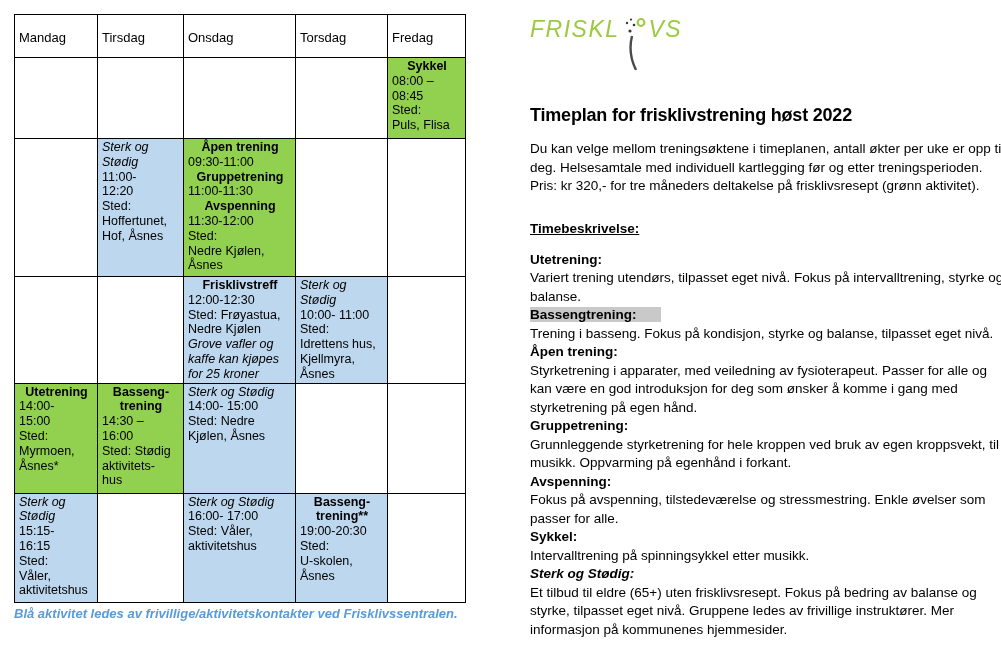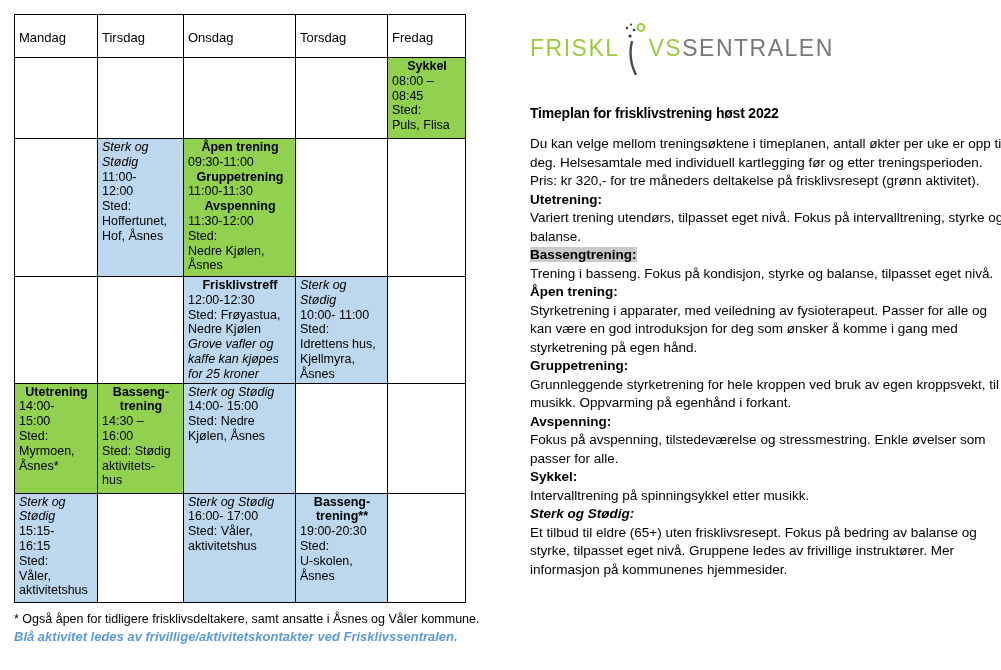--- a/index.html
+++ b/index.html
@@ -28,38 +28,38 @@
   .ln.b{font-weight:bold;text-align:center;}
   .ln.bi{font-weight:normal;font-style:italic;}
   .ln.i{font-style:italic;}
   .footnote{margin:0;font-size:12.5px;white-space:nowrap;}
   .fn1{margin-top:9px;}
   .fn2{margin-top:16px;}
   .fn-green{margin-top:4px;font-size:13px;font-weight:bold;font-style:italic;color:var(--note-green,#77ab5b);}
   .fn-blue{margin-top:3px;font-size:13px;font-weight:bold;font-style:italic;color:var(--note-blue,#5b9bd5);}
   
   .right-col{position:absolute;left:530px;top:18px;width:470px;}
-  .logo{display:flex;align-items:center;height:60px;margin-bottom:8px;}
+  .logo{display:flex;align-items:flex-start;height:60px;margin-bottom:8px;font-style:italic;}
   .logo-text{font-size:23px;letter-spacing:1.5px;font-weight:normal;line-height:1;}
   .logo-green{color:var(--logo-green,#9bca3e);}
   .logo-gray{color:var(--logo-gray,#76777a);}
   .logo svg{margin:0 1px -1px 2px;}
   h1.title{
-    font-size:14px;font-weight:bold;margin:27px 0 0 0;letter-spacing:-0.2px;
+    font-size:18px;font-weight:bold;margin:27px 0 0 0;letter-spacing:-0.2px;
   }
   .intro{font-size:13.5px;line-height:18.5px;margin:14px 0 0 0;width:478px;}
   .tb-heading{
     font-size:13.5px;font-weight:bold;text-decoration:underline;
     margin:25px 0 15px 0;
   }
   .desc-item{font-size:13.5px;line-height:18.5px;width:478px;}
   .term{line-height:18.5px;}
   .term.bold{font-weight:bold;}
   .term.bold-italic{font-weight:bold;font-style:italic;}
-  .term .hl-span{background:var(--highlight-gray,#c9c9c9);padding-right:0;}
+  .term .hl-span{background:var(--highlight-gray,#c9c9c9);padding-right:24px;}
   .dtext{line-height:18.5px;}
 </style>
 </head>
 <body>
 
 <div class="left-col">
   <table class="schedule" id="schedule-table">
       <colgroup>
         <col style="width: 83px;">
         <col style="width: 86px;">
@@ -89,21 +89,21 @@
             <div class="ln n">Sted:</div>
             <div class="ln n">Puls, Flisa</div>
           </td>
         </tr>
         <tr style="height: 138px;">
           <td></td>
           <td class="blue">
             <div class="ln bi">Sterk og</div>
             <div class="ln bi">Stødig</div>
             <div class="ln n">11:00-</div>
-            <div class="ln n">12:00</div>
+            <div class="ln n">12:20</div>
             <div class="ln n">Sted:</div>
             <div class="ln n">Hoffertunet,</div>
             <div class="ln n">Hof, Åsnes</div>
           </td>
           <td class="green">
             <div class="ln b">Åpen trening</div>
             <div class="ln n">09:30-11:00</div>
             <div class="ln b">Gruppetrening</div>
             <div class="ln n">11:00-11:30</div>
             <div class="ln b">Avspenning</div>
@@ -187,43 +187,42 @@
             <div class="ln b">trening**</div>
             <div class="ln n">19:00-20:30</div>
             <div class="ln n">Sted:</div>
             <div class="ln n">U-skolen,</div>
             <div class="ln n">Åsnes</div>
           </td>
           <td></td>
         </tr>
       </tbody>
   </table>
-  <p class="footnote fn1">* Også åpen for tidligere frisklivsdeltakere, samt ansatte i Åsnes og Våler kommune.</p>
   <p class="footnote fn-blue">Blå aktivitet ledes av frivillige/aktivitetskontakter ved Frisklivssentralen.</p>
 </div>
 
 <div class="right-col">
   <div class="logo">
     <span class="logo-text logo-green">FRISKL</span>
     <svg width="26" height="52" viewBox="0 0 26 52">
       <path d="M14,52 C8,40 7,30 10,18" stroke="#4a4a4a" stroke-width="2.4" fill="none"></path>
       <circle cx="8" cy="13" r="1.6" fill="#3a3a3a"></circle>
       <circle cx="12" cy="7" r="1.3" fill="#3a3a3a"></circle>
       <circle cx="5" cy="5" r="1.2" fill="#3a3a3a"></circle>
       <circle cx="9" cy="1.6" r="1.1" fill="#3a3a3a"></circle>
       <circle cx="19" cy="4.5" r="3.4" fill="none" stroke="#9bca3e" stroke-width="2"></circle>
     </svg>
     <span class="logo-text logo-green">VS</span>
-      <span class="logo-text logo-gray">SENTRALEN</span>
   </div>
 
   <h1 class="title">Timeplan for frisklivstrening høst 2022</h1>
 
   <p class="intro">Du kan velge mellom treningsøktene i timeplanen, antall økter per uke er opp til deg. Helsesamtale med individuell kartlegging før og etter treningsperioden. Pris: kr 320,- for tre måneders deltakelse på frisklivsresept (grønn aktivitet).</p>
 
+  <p class="tb-heading">Timebeskrivelse:</p>
 
   <div id="descriptions">
       <div class="desc-item">
         <div class="term bold">Utetrening:</div>
         <div class="dtext">Variert trening utendørs, tilpasset eget nivå. Fokus på intervalltrening, styrke og balanse.</div>
       </div>
       <div class="desc-item">
         <div class="term bold"><span class="hl-span">Bassengtrening:</span></div>
         <div class="dtext">Trening i basseng. Fokus på kondisjon, styrke og balanse, tilpasset eget nivå.</div>
       </div>

